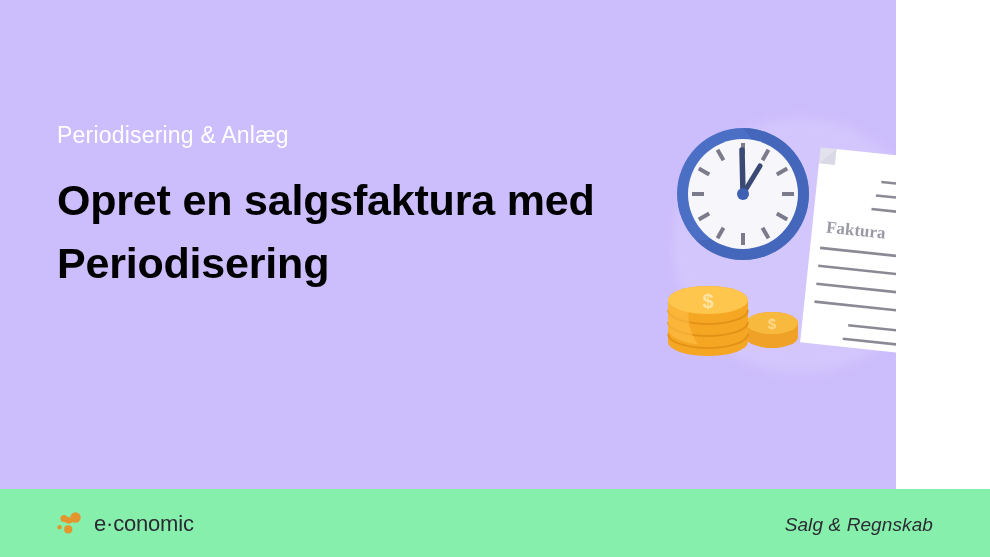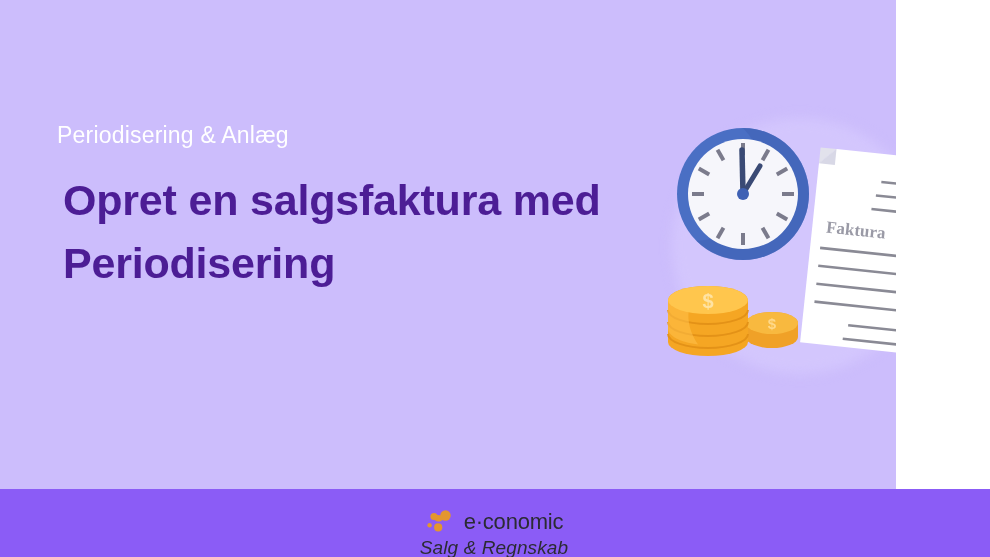--- a/index.html
+++ b/index.html
@@ -56,23 +56,23 @@
     font-weight: 400;
     color: #ffffff;
     letter-spacing: 0.2px;
     margin: 0 0 19px 0;
     white-space: nowrap;
   }
   #headline {
     font-size: 43px;
     line-height: 63px;
     font-weight: 700;
-    color: #4c1d95;
+    color: #000000;
     letter-spacing: -0.2px;
-    margin: 6px;
+    margin: 0;
     max-width: 610px;
   }
 
   
   #illustration {
     position: absolute;
     left: 660px;
     top: 110px;
     width: 296px;
     height: 262px;
@@ -81,27 +81,26 @@
     display: block;
   }
 
   
   #footer {
     position: absolute;
     left: 0;
     top: 489px;
     width: 990px;
     height: 68px;
-    background: #8b5cf6;
+    background: #86efac;
     display: flex;
     align-items: center;
     justify-content: space-between;
     box-sizing: border-box;
-    padding: 18px 57px 0 55px;
-    flex-direction: column;
+    padding: 2px 57px 0 55px;
   }
   #brand {
     display: flex;
     align-items: center;
     gap: 9px;
   }
   #brand-mark {
     width: 30px;
     height: 30px;
     display: block;

